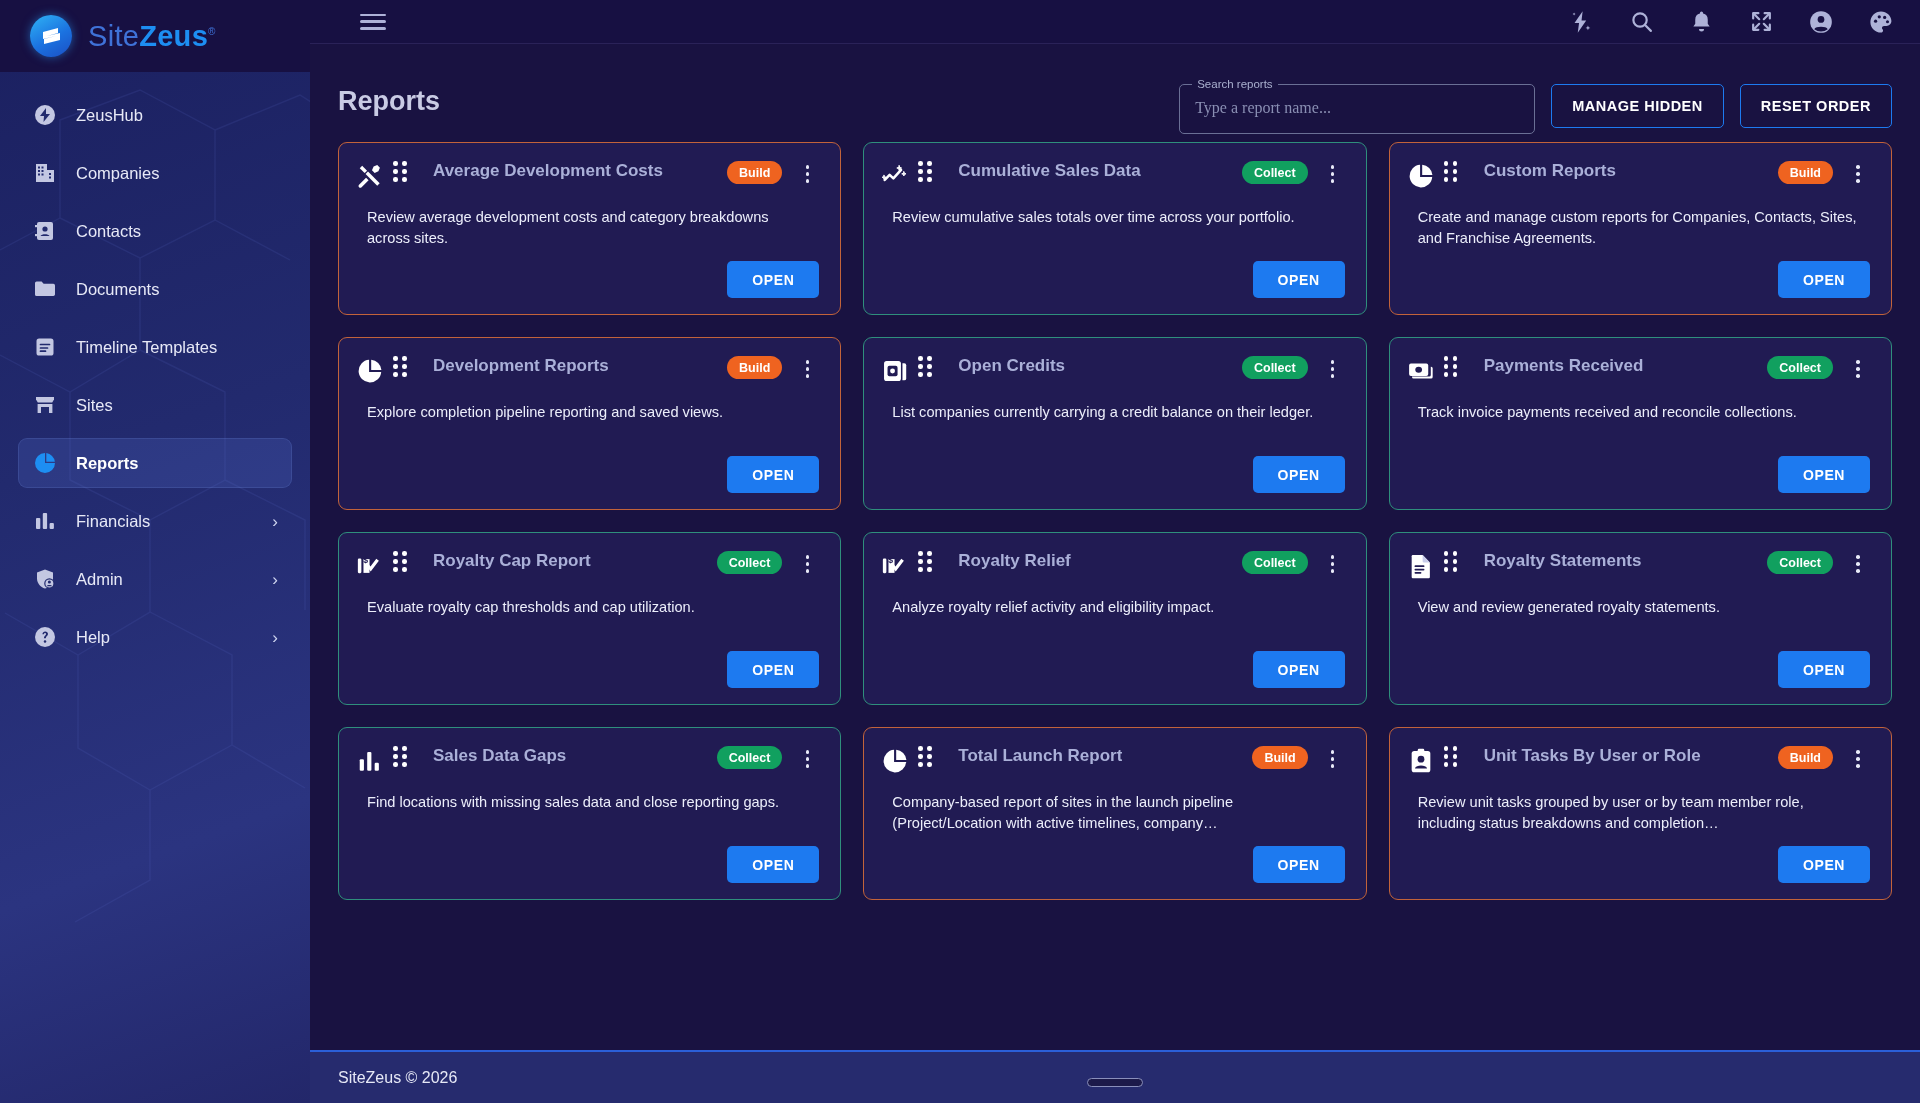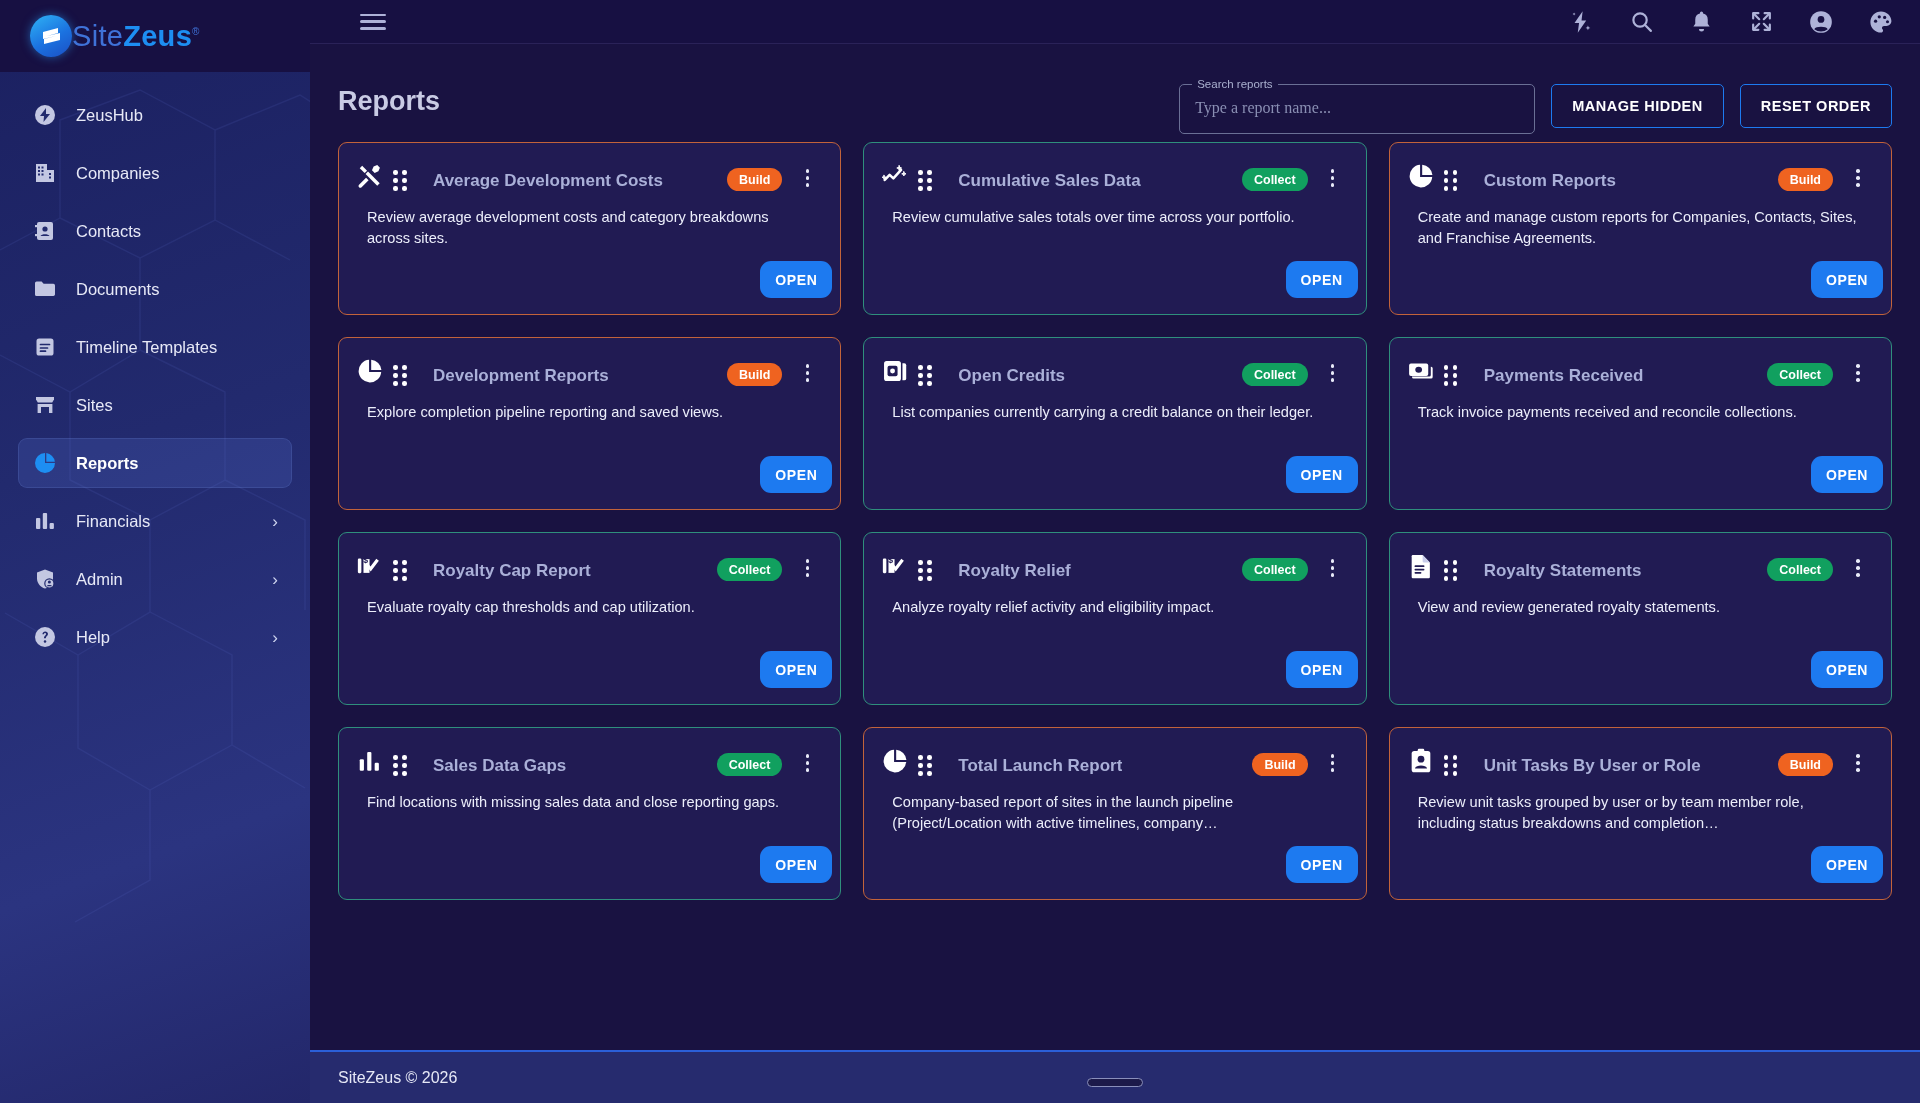--- a/index.html
+++ b/index.html
@@ -15,21 +15,21 @@
   .sidebar {
     width: 310px; height: 1103px;
     background: linear-gradient(160deg, #1b2060 0%, #222a6e 40%, #2b3480 75%, #23276a 100%);
     position: relative; flex: 0 0 310px;
     overflow: hidden;
   }
   .sidebar-hexes {
     position: absolute; inset: 0; opacity: .30; pointer-events: none;
   }
   .logo-wrap {
-    height: 72px; display: flex; align-items: center; gap: 0;
+    height: 72px; display: flex; align-items: center; gap: 16px;
     padding-left: 30px; position: relative; z-index: 2;
     background: #171042;
   }
   .logo-mark {
     width: 42px; height: 42px; border-radius: 50%;
     background: linear-gradient(150deg, #2fb4f5 0%, #1b72e0 55%, #1b4fc4 100%);
     display: flex; align-items: center; justify-content: center;
     font-weight: bold; color: #fff; font-size: 19px; font-style: italic;
     letter-spacing: -1px;
     box-shadow: 0 0 10px rgba(40,150,240,.55);
@@ -100,21 +100,21 @@
     gap: 22px 22px; margin-top: 6px;
   }
   .card {
     height: 173px; border-radius: 9px; position: relative;
     background: #211b53; padding: 18px 20px 16px 16px;
     border: 1.6px solid #2f8f7c;
   }
   .card.build { border-color: #c2633a; }
   .card.collect { border-color: #2f8f7c; }
 
-  .card-head { display: flex; align-items: flex-end; gap: 0; }
+  .card-head { display: flex; align-items: flex-start; gap: 0; }
   .card-ic { width: 30px; height: 30px; flex:0 0 30px; color: #ffffff; display:flex; align-items:center; justify-content:center; }
   .drag-handle {
     width: 18px; flex: 0 0 18px; margin-left: 8px; display: grid;
     grid-template-columns: repeat(2, 5px); grid-template-rows: repeat(3, 5px);
     gap: 3px 4px; cursor: grab;
   }
   .drag-handle i { width: 4.5px; height: 4.5px; background: #fff; border-radius: 50%; display: block; }
   .card-title {
     margin-left: 22px; font-size: 17px; font-weight: 700; color: #aab0d8;
     white-space: nowrap; overflow: hidden; text-overflow: ellipsis;
@@ -129,22 +129,22 @@
     width: 26px; flex: 0 0 26px; margin-left: 12px; display: flex; flex-direction: column;
     align-items: center; justify-content: center; gap: 3.5px; cursor: pointer; height: 26px;
   }
   .kebab i { width: 3.6px; height: 3.6px; background: #e8eaf8; border-radius: 50%; display: block; }
 
   .card-desc {
     margin-top: 16px; margin-left: 12px; font-size: 14.6px; line-height: 1.42;
     color: #eceefb; max-width: 96%;
   }
   .open-btn {
-    position: absolute; right: 8px; bottom: 16px;
-    width: 72px; height: 37px; border-radius: 11px;
+    position: absolute; right: 21px; bottom: 16px;
+    width: 92px; height: 37px; border-radius: 5px;
     background: #1d7af0; border: 0; color: #fff;
     font-size: 14px; font-weight: 600; letter-spacing: .6px;
     cursor: pointer; font-family: "Liberation Sans", sans-serif;
   }
 
   
   .footer {
     height: 53px; border-top: 2px solid #2b5fd8;
     background: #262b6e; display: flex; align-items: center;
     padding: 0 28px; position: relative;

